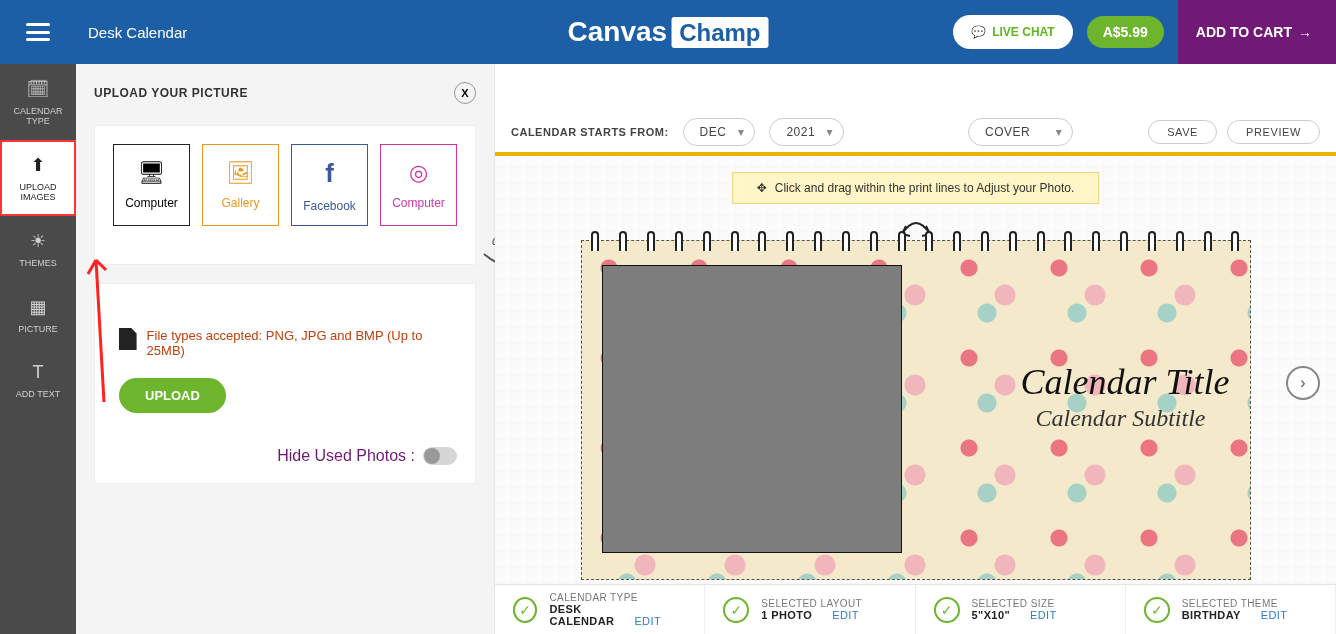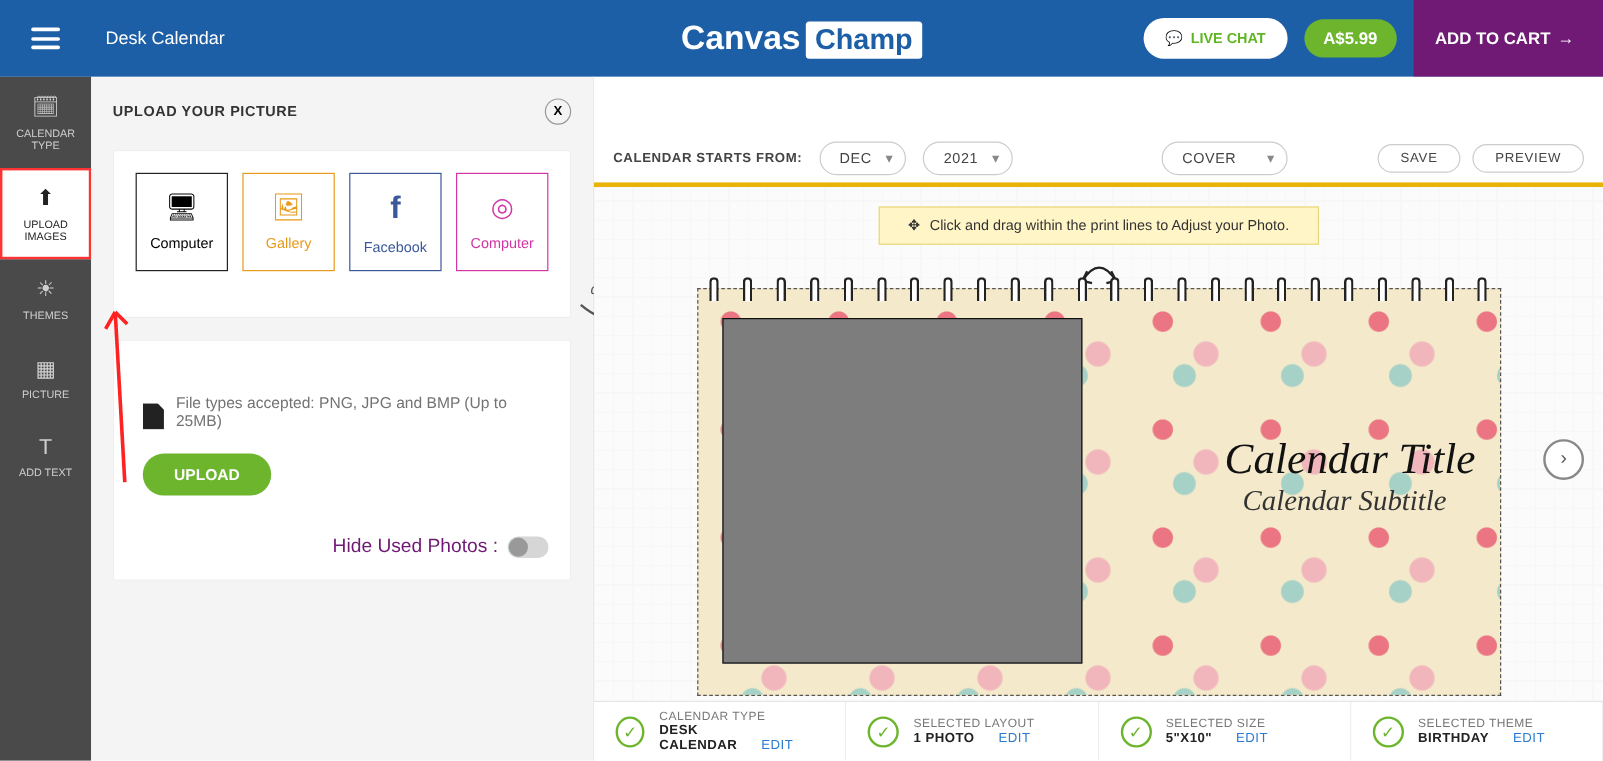--- a/index.html
+++ b/index.html
@@ -34,21 +34,21 @@
   .close-btn { width: 22px; height: 22px; border-radius: 50%; border: 1px solid #999; display: flex; align-items: center; justify-content: center; font-weight: 700; cursor: pointer; font-size: 11px; }
 
   .source-row { display: flex; gap: 12px; margin-bottom: 20px; }
   .source { flex: 1; height: 82px; border: 1px solid #ccc; display: flex; flex-direction: column; align-items: center; justify-content: center; font-size: 12px; cursor: pointer; gap: 10px; }
   .source.selected { border-color: #222; }
   .source .ic { font-size: 22px; }
   .src-gallery { border-color: #e89a1c; color: #e89a1c; }
   .src-fb { border-color: #3b5998; color: #3b5998; }
   .src-ig { border-color: #d236a5; color: #d236a5; }
 
-  .file-note { display: flex; align-items: flex-end; gap: 10px; font-size: 13px; color: #737373; margin: 26px 0 20px 6px; }
+  .file-note { display: flex; align-items: flex-start; gap: 10px; font-size: 13px; color: #c2410c; margin: 26px 0 20px 6px; }
   .file-note .doc { width: 18px; height: 22px; background: #222; clip-path: polygon(0 0, 70% 0, 100% 25%, 100% 100%, 0 100%); }
   .upload-btn { background: #6cb52d; color: #fff; font-weight: 700; font-size: 13px; padding: 10px 26px; border-radius: 22px; cursor: pointer; border: none; margin-left: 6px; }
   .hide-used { display: flex; align-items: center; justify-content: flex-end; gap: 8px; font-size: 16px; color: #701a75; margin-top: 34px; }
   .toggle { width: 34px; height: 18px; border-radius: 10px; background: #d6d6d6; position: relative; cursor: pointer; }
   .toggle::after { content: ''; position: absolute; width: 16px; height: 16px; border-radius: 50%; background: #999; top: 1px; left: 1px; }
 
   
   .dd-label { position: absolute; left: 492px; top: 234px; font-style: italic; font-size: 12px; color: #555; pointer-events: none; }
   .dd-curve { position: absolute; left: 480px; top: 250px; pointer-events: none; }
   .red-arrow { position: absolute; left: 86px; top: 252px; pointer-events: none; }

